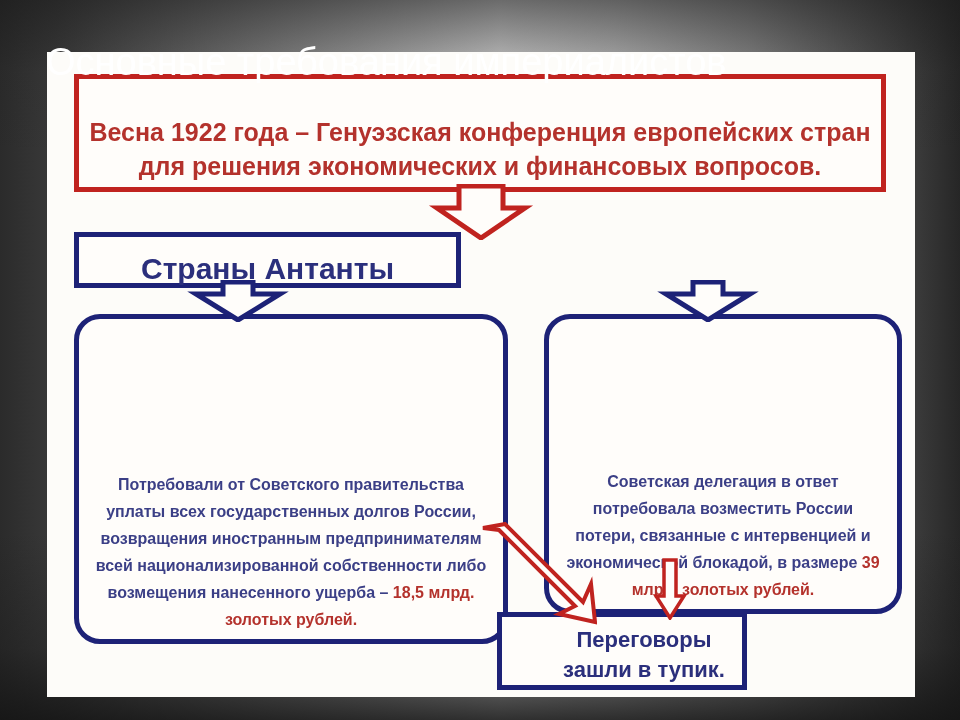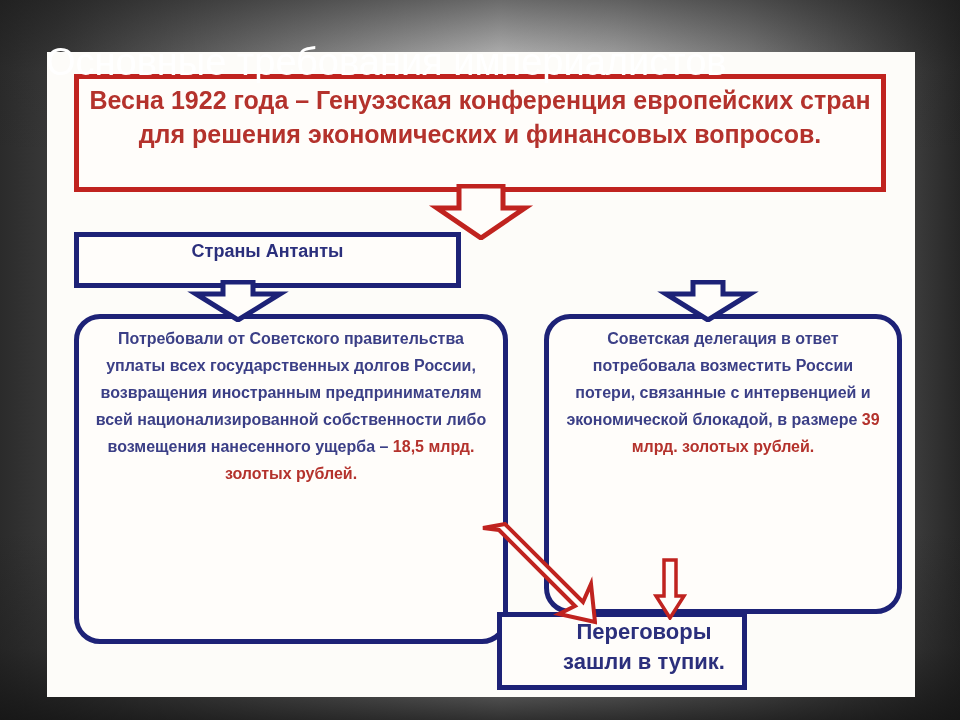--- a/index.html
+++ b/index.html
@@ -65,21 +65,21 @@
     height: 645px;
     background: #fdfcf9;
     z-index: 3;
   }
 
   
   .box {
     position: absolute;
     box-sizing: border-box;
     display: flex;
-    align-items: flex-start;
+    align-items: flex-end;
     justify-content: center;
     text-align: center;
   }
 
   
   .box-red {
     border: 5px solid #c0231f;
     background: #fffdfa;
     color: #b4322c;
     font-weight: bold;
@@ -91,21 +91,21 @@
   }
 
   
   .box-navy {
     border: 5px solid #1d2277;
     background: #fffdfa;
     color: #2b2f7c;
     font-weight: bold;
   }
   .box-navy .box-text {
-    font-size: 18px;
+    font-size: 30px;
     line-height: 28px;
   }
 
   
   .box-navy-round {
     border: 5px solid #1d2277;
     border-radius: 26px;
     background: #fffdfa;
     color: #3b3f86;
     font-weight: bold;

